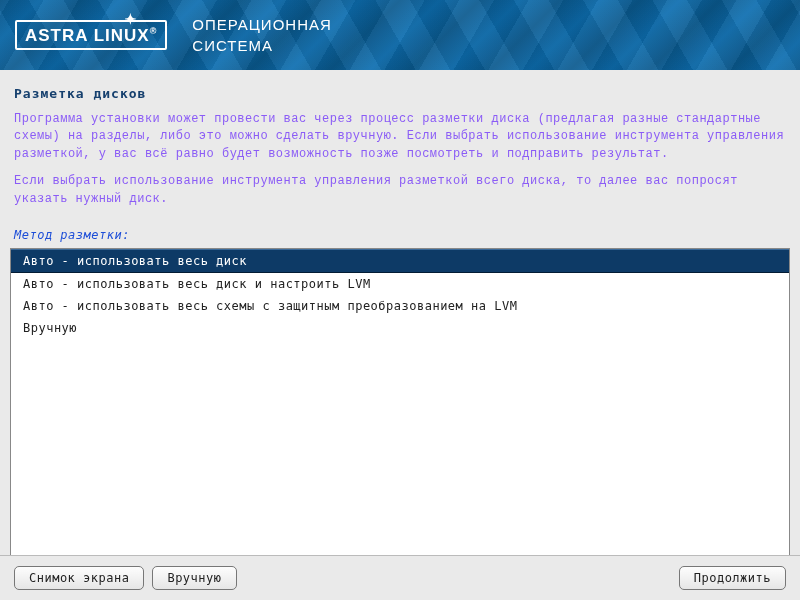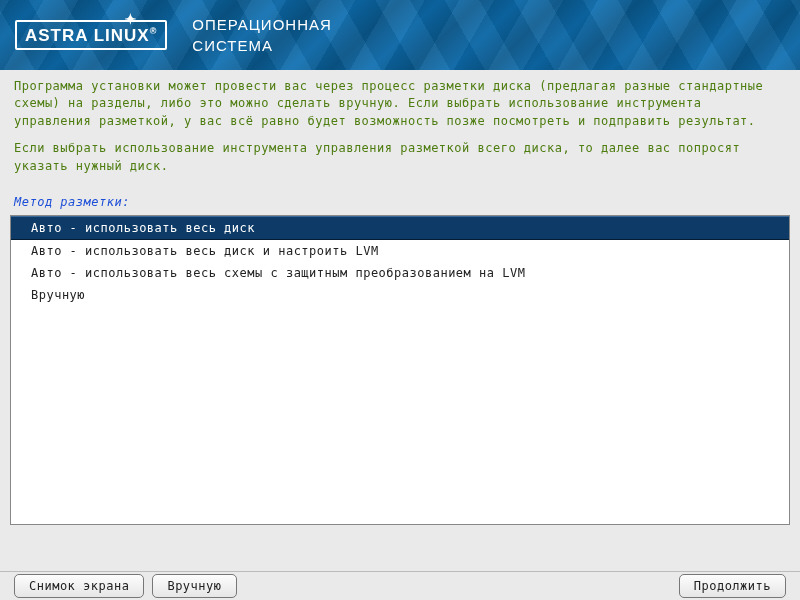--- a/index.html
+++ b/index.html
@@ -63,56 +63,57 @@
       padding: 8px 10px 0 10px;
     }
     .page-title {
       color: #16406e;
       font-weight: bold;
       font-size: 13px;
       letter-spacing: 1px;
       padding: 8px 4px 10px 4px;
     }
     .description {
-      color: #4d7c0f;
+      color: #8b5cf6;
       line-height: 1.45;
       letter-spacing: 0.5px;
       padding: 0 4px 8px 4px;
+      font-family: Liberation Mono, monospace;
     }
     .description p { margin-bottom: 10px; }
     .method-label {
       font-style: italic;
       color: #1d4ed8;
       padding: 2px 4px 4px 4px;
       letter-spacing: 0.5px;
     }
     .options-box {
       background: #fff;
       border: 1px solid #888;
       height: 310px;
       margin: 2px 0 0 0;
     }
     .option {
-      padding: 4px 20px;
+      padding: 4px 12px;
       color: #222;
       letter-spacing: 0.5px;
       cursor: pointer;
     }
     .option.selected {
       background: #0d3a66;
       color: #fff;
       border-top: 1px solid #3a6a9a;
       border-bottom: 1px solid #031c34;
     }
     .footer {
       position: absolute;
       bottom: 0;
       left: 0;
       right: 0;
-      height: 29px;
+      height: 45px;
       border-top: 1px solid #bbb;
       display: flex;
       align-items: center;
       padding: 0 14px;
       background: #eaeaea;
     }
     .footer .spacer { flex: 1; }
     button {
       font-family: inherit;
       font-size: 12px;
@@ -135,20 +136,21 @@
     <span class="logo-star">✦</span>
     <span>ASTRA LINUX</span><span class="reg">®</span>
   </div>
   <div class="header-subtitle">
     <div>ОПЕРАЦИОННАЯ</div>
     <div>СИСТЕМА</div>
   </div>
 </div>
 
 <div class="content">
+  <div class="page-title">Разметка дисков</div>
   <div class="description">
     <p>Программа установки может провести вас через процесс разметки диска (предлагая разные стандартные схемы) на разделы, либо это можно сделать вручную. Если выбрать использование инструмента управления разметкой, у вас всё равно будет возможность позже посмотреть и подправить результат.</p>
     <p>Если выбрать использование инструмента управления разметкой всего диска, то далее вас попросят указать нужный диск.</p>
   </div>
   <div class="method-label">Метод разметки:</div>
   <div class="options-box">
     <div class="option selected">Авто - использовать весь диск</div>
     <div class="option">Авто - использовать весь диск и настроить LVM</div>
     <div class="option">Авто - использовать весь схемы с защитным преобразованием на LVM</div>
     <div class="option">Вручную</div>

